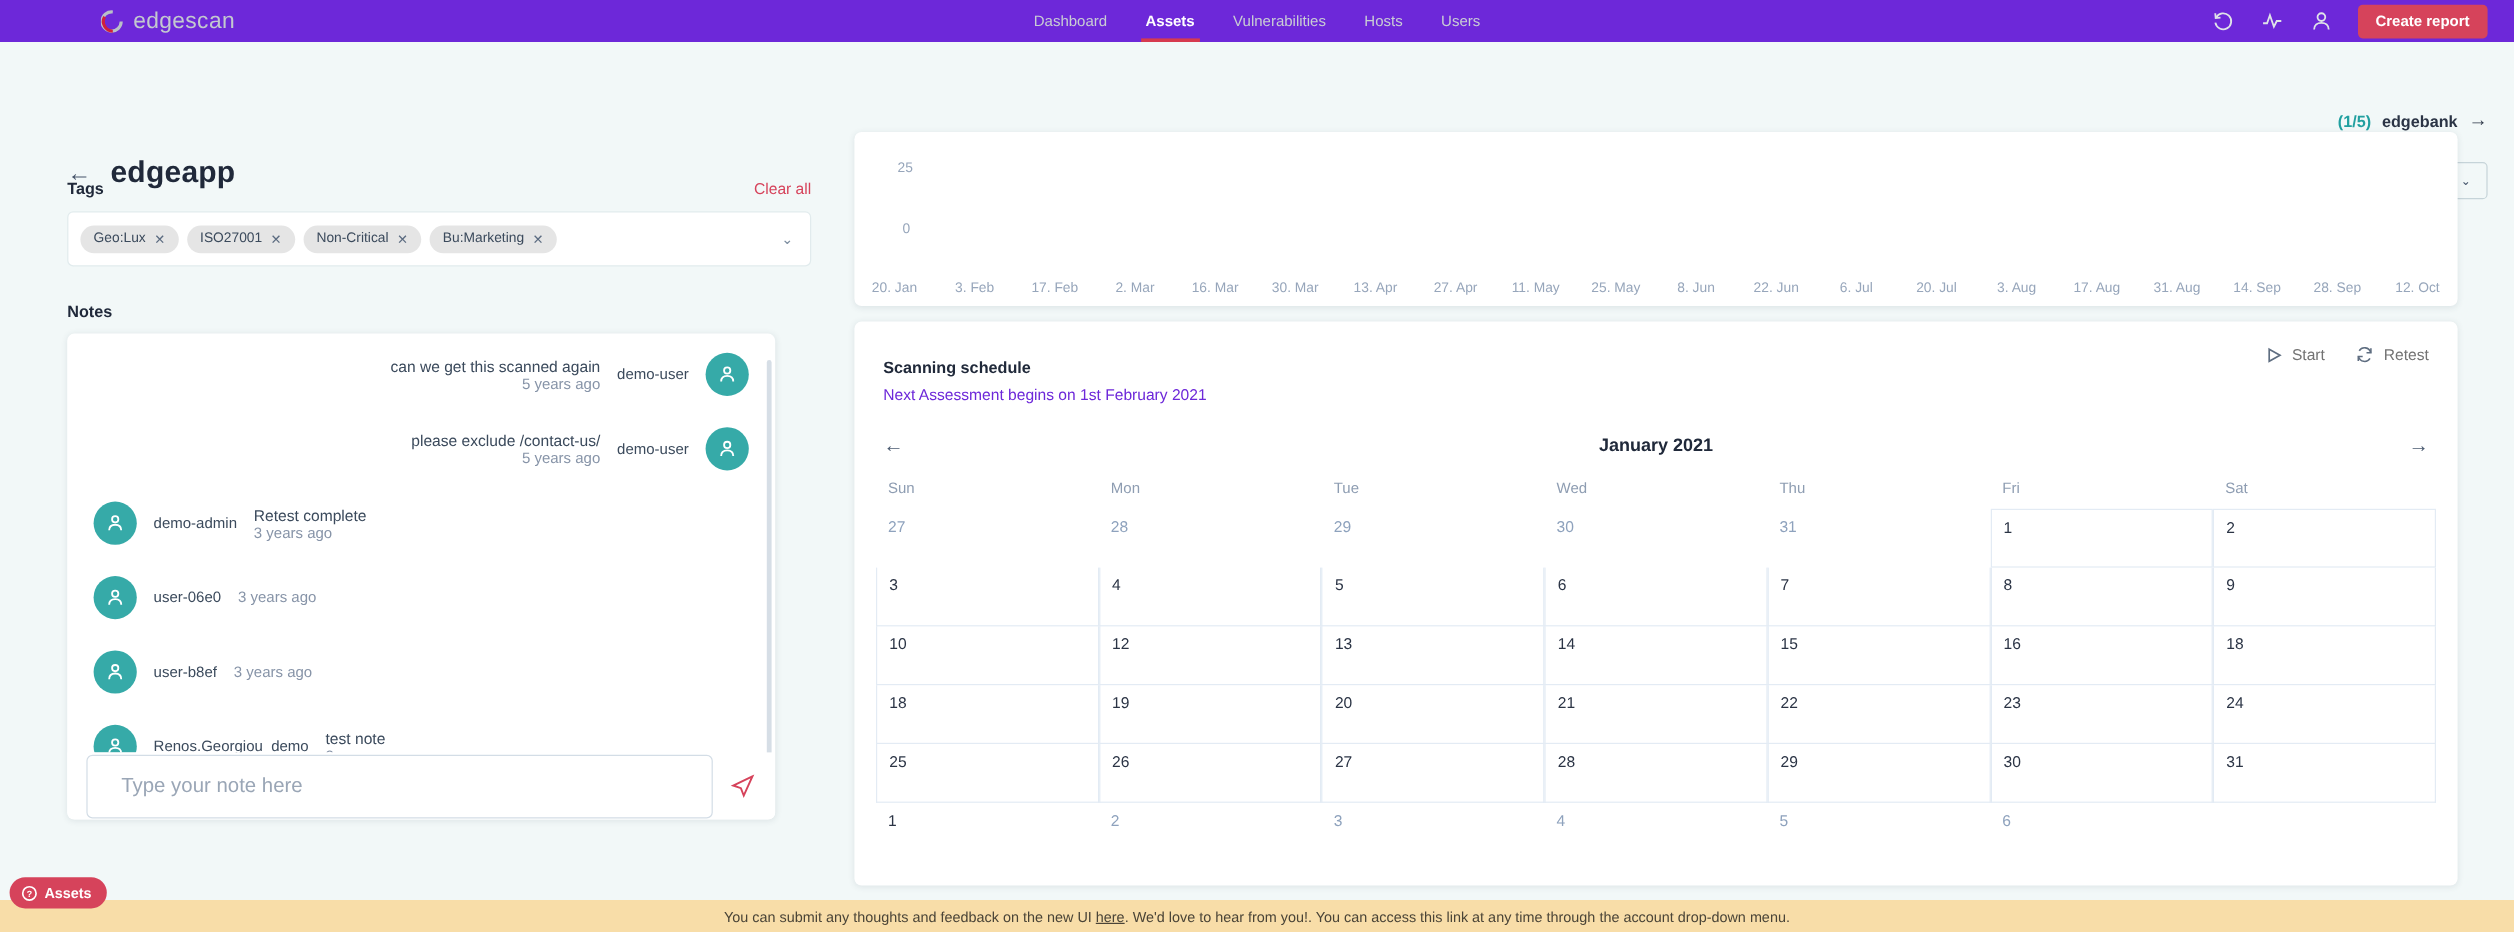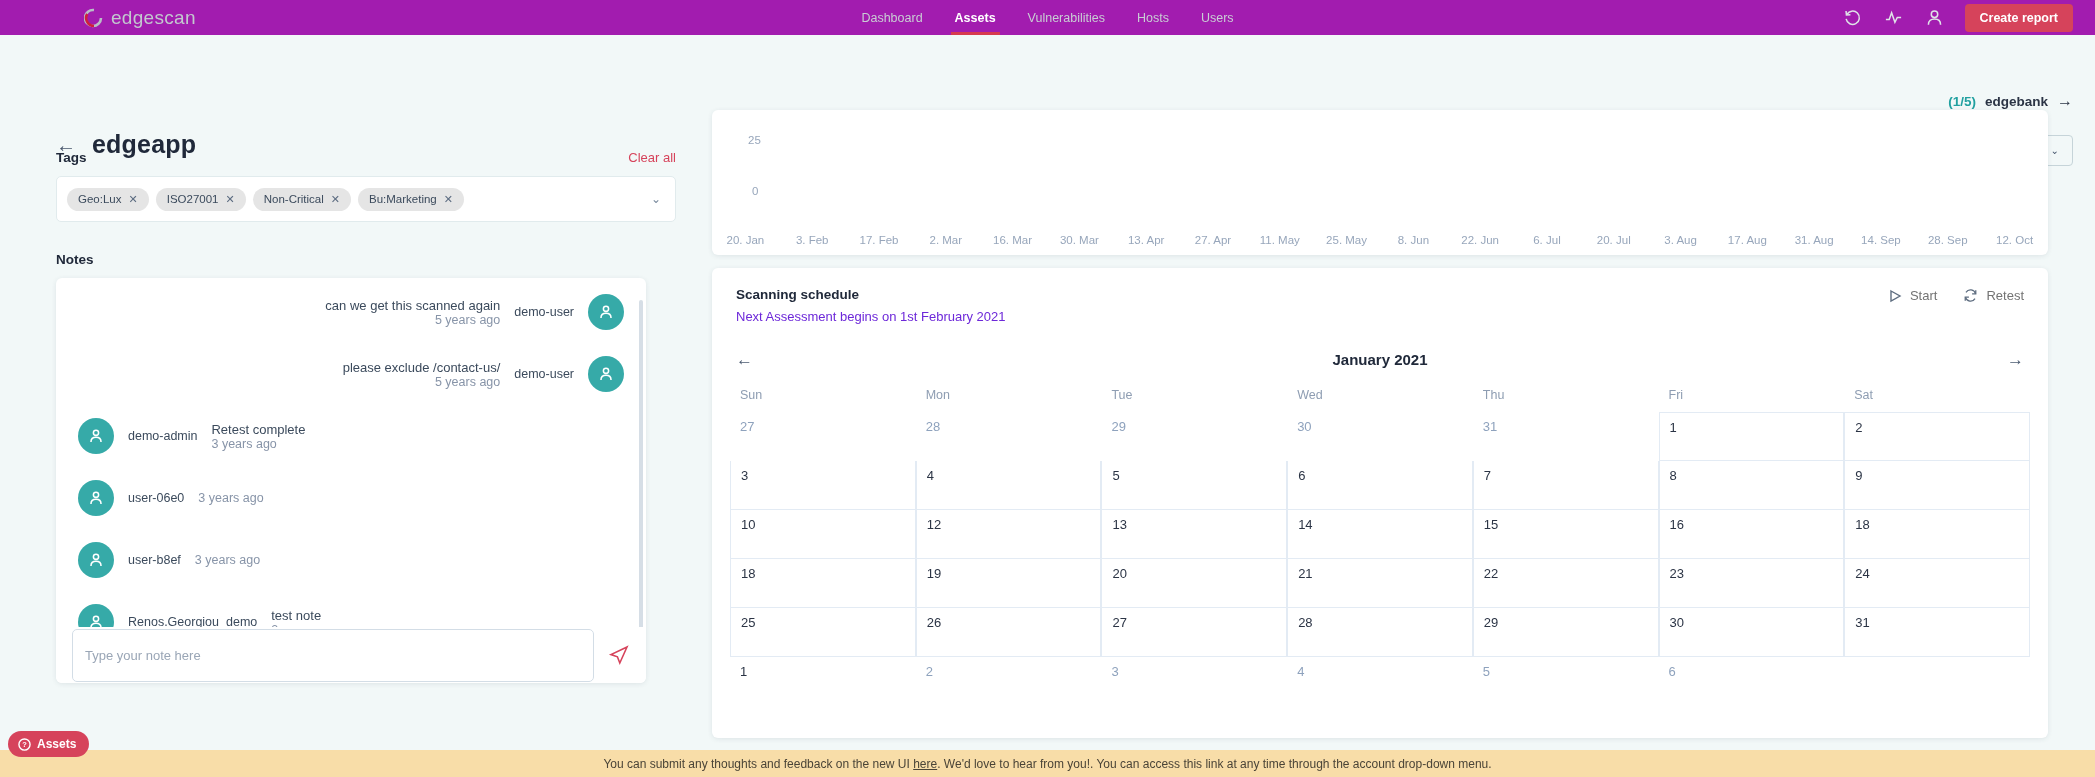--- a/index.html
+++ b/index.html
@@ -10,21 +10,21 @@
     overflow: hidden;
     background: #f4f9f9;
     font-family: "Liberation Sans", sans-serif;
     color: #2b3445;
   }
   .page { position: relative; width: 2095px; height: 777px; background: #f2f8f8; }
 
   
   .topnav {
     position: absolute; top: 0; left: 0; width: 2095px; height: 35px;
-    background: #a21caf;
+    background: #6d28d9;
     display: flex; align-items: center;
   }
   .brand { display: flex; align-items: center; margin-left: 84px; gap: 7px; }
   .brand-logo { width: 20px; height: 20px; position: relative; }
   .brand-text { color: #c3c8cf; font-size: 19px; letter-spacing: .3px; font-weight: 300; }
   .navlinks { position: absolute; left: 50%; transform: translateX(-50%); display: flex; align-items: center; height: 35px; gap: 32px; }
   .navlink { color: #c9cdd4; font-size: 12.5px; height: 35px; display: flex; align-items: center; cursor: pointer; position: relative; }
   .navlink.active { color: #ffffff; font-weight: bold; }
   .navlink.active::after {
     content: ""; position: absolute; bottom: 0; left: -4px; right: -4px; height: 3px; background: #d63a4f;
@@ -107,21 +107,21 @@
   .notes-sb {
     position: absolute; right: 3px; top: 22px; width: 4px; height: 330px;
     background: #d6dee6; border-radius: 3px; cursor: pointer;
   }
   .note-input-row {
     position: absolute; left: 0; bottom: 0; width: 590px; height: 56px;
     display: flex; align-items: center; padding: 0 16px; gap: 14px; background: #fff;
   }
   .note-input {
     flex: 1; height: 53px; border: 1px solid #d3dde6; border-radius: 5px;
-    padding: 0 12px; font-size: 13px; color: #3b4a5c; outline: none;
+    padding: 0 28px; font-size: 17px; color: #3b4a5c; outline: none;
     font-family: "Liberation Sans", sans-serif; background: #fff;
   }
   .note-input::placeholder { color: #9aa6b6; }
   .send-icon { cursor: pointer; display: flex; align-items: center; }
   .send-icon svg { stroke: #d6435b; fill: none; stroke-width: 1.6; }
 
   
   .chartcard {
     position: absolute; left: 712px; top: 110px; width: 1336px; height: 145px;
     background: #fff; border-radius: 6px; box-shadow: 0 1px 5px rgba(40,60,80,.10);
@@ -130,21 +130,21 @@
   .chart-inner { position: relative; width: 100%; height: 100%; }
   .ytick { position: absolute; font-size: 11.5px; color: #97a6bb; }
   .xticks { position: absolute; left: 0; right: 0; bottom: 9px; display: flex; }
   .xtick { font-size: 11.5px; color: #97a6bb; text-align: center; flex: 1 1 0; }
 
   .schedcard {
     position: absolute; left: 712px; top: 268px; width: 1336px; height: 470px;
     background: #fff; border-radius: 6px; box-shadow: 0 1px 5px rgba(40,60,80,.10);
     overflow: hidden;
   }
-  .sched-head { position: relative; padding: 19px 24px 0 24px; }
+  .sched-head { position: relative; padding: 31px 24px 0 24px; }
   .sched-title { font-size: 13.5px; font-weight: bold; color: #20293a; }
   .sched-sub { font-size: 13px; color: #6d28d9; margin-top: 7px; }
   .sched-actions { position: absolute; right: 24px; top: 20px; display: flex; gap: 26px; }
   .sched-action { display: flex; align-items: center; gap: 8px; font-size: 13px; color: #737373; cursor: pointer; }
   .sched-action svg { stroke: #5f6e81; fill: none; stroke-width: 1.4; }
 
   .cal-nav { position: relative; height: 46px; margin-top: 12px; display: flex; align-items: center; justify-content: center; }
   .cal-month { font-size: 15px; font-weight: bold; color: #20293a; }
   .cal-prev { position: absolute; left: 24px; color: #4a5a70; font-size: 17px; cursor: pointer; line-height: 1; }
   .cal-next { position: absolute; right: 24px; color: #4a5a70; font-size: 17px; cursor: pointer; line-height: 1; }

